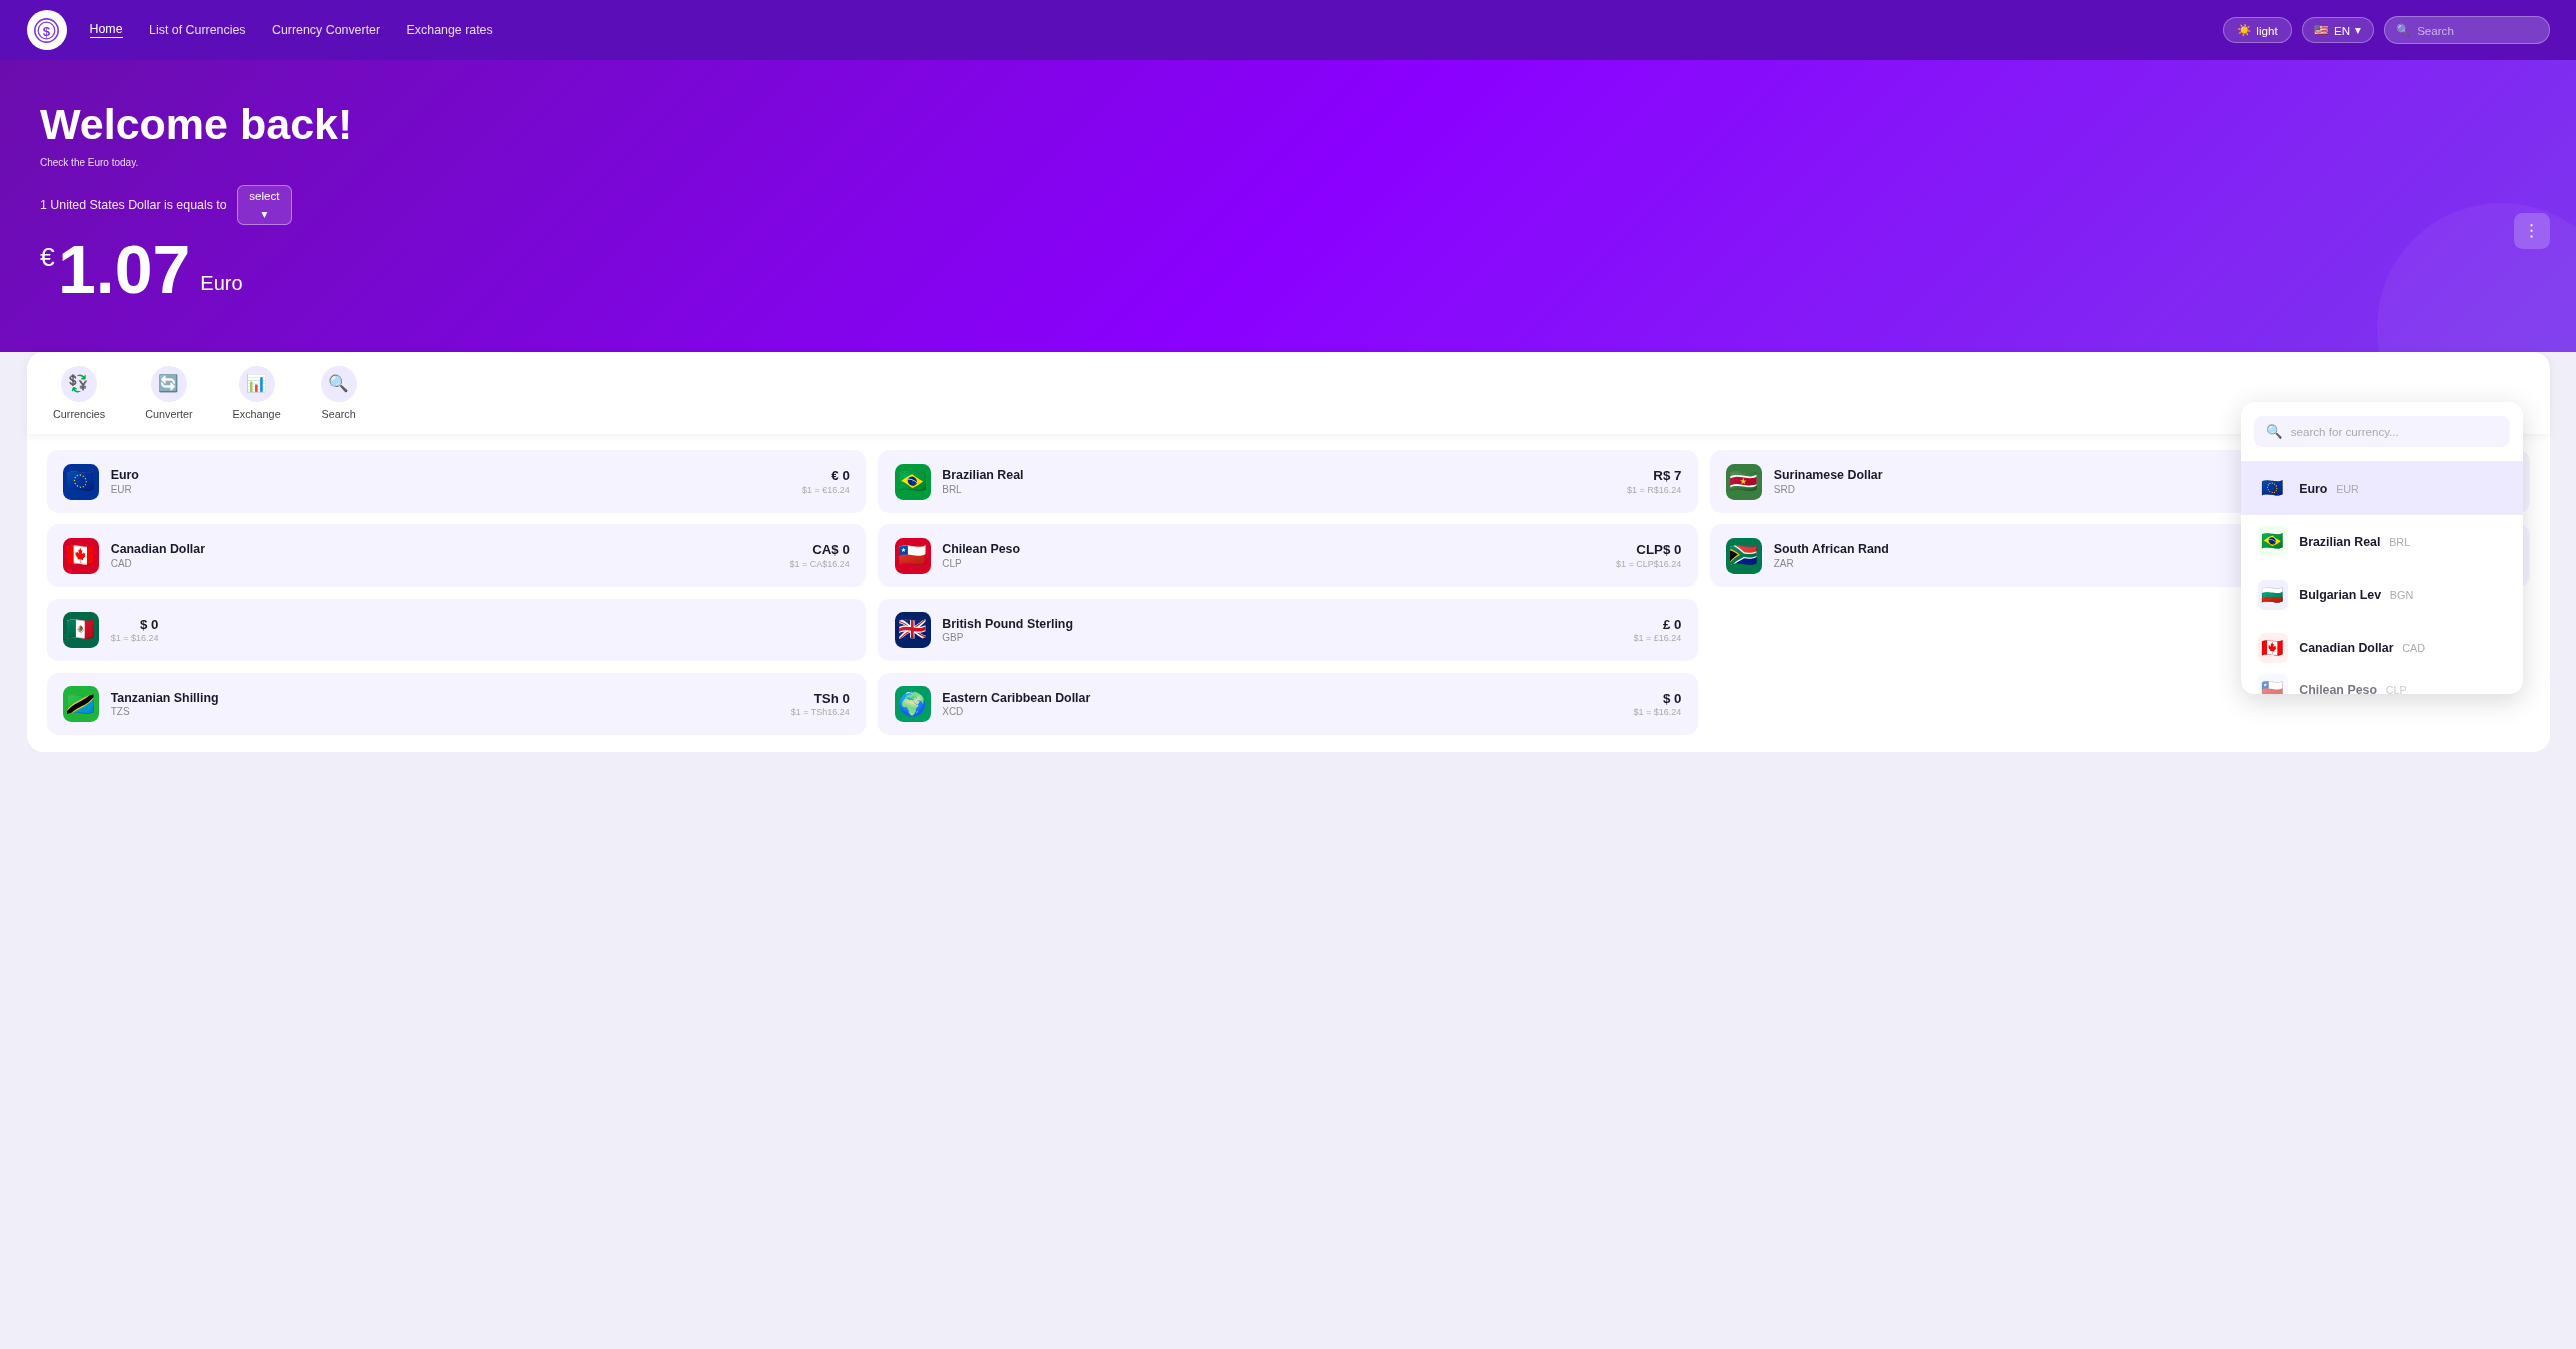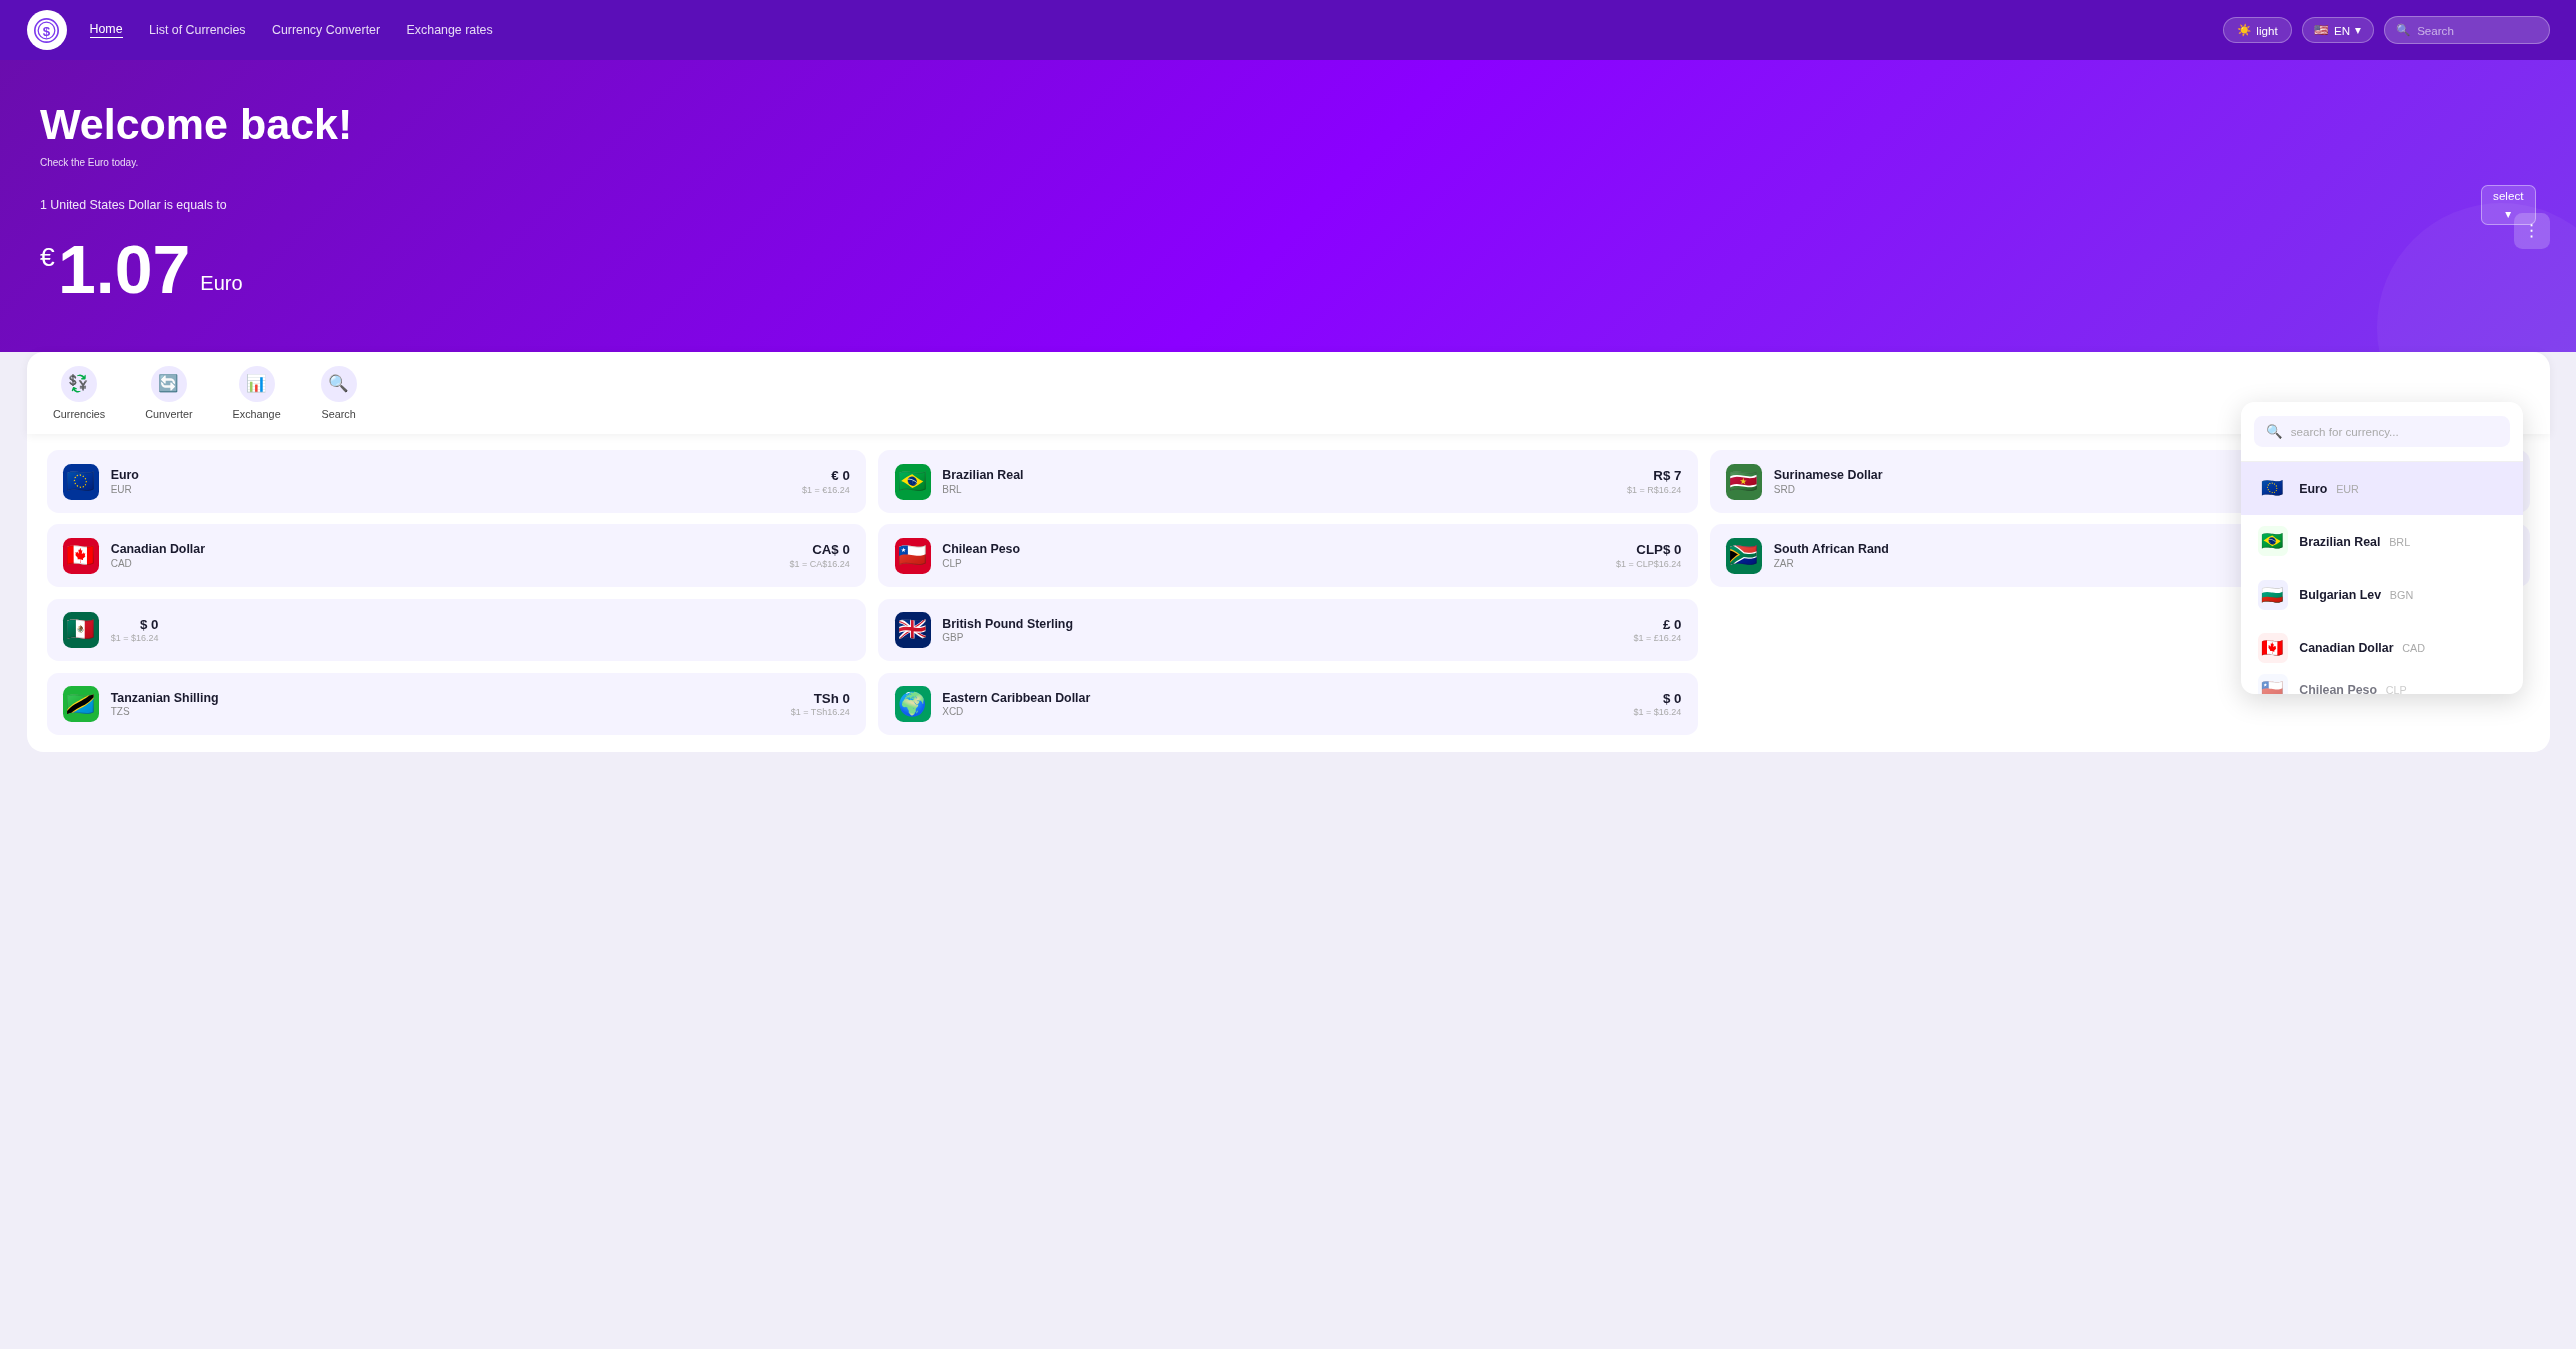--- a/index.html
+++ b/index.html
@@ -108,21 +108,20 @@
       font-size: 10px;
       margin-bottom: 16.6px;
     }
     .hero-rate-row {
       display: flex;
       align-items: center;
       gap: 10px;
       color: rgba(255,255,255,0.9);
       font-size: 12.4px;
       margin-bottom: 10px;
-      justify-content: space-between;
     }
     .select-btn {
       background: rgba(255,255,255,0.15);
       border: 0.8px solid rgba(255,255,255,0.4);
       border-radius: 6.6px;
       color: white;
       padding: 3.3px 11.6px;
       font-size: 11.6px;
       cursor: pointer;
       display: flex; align-items: center; gap: 5px; flex-direction: column;

